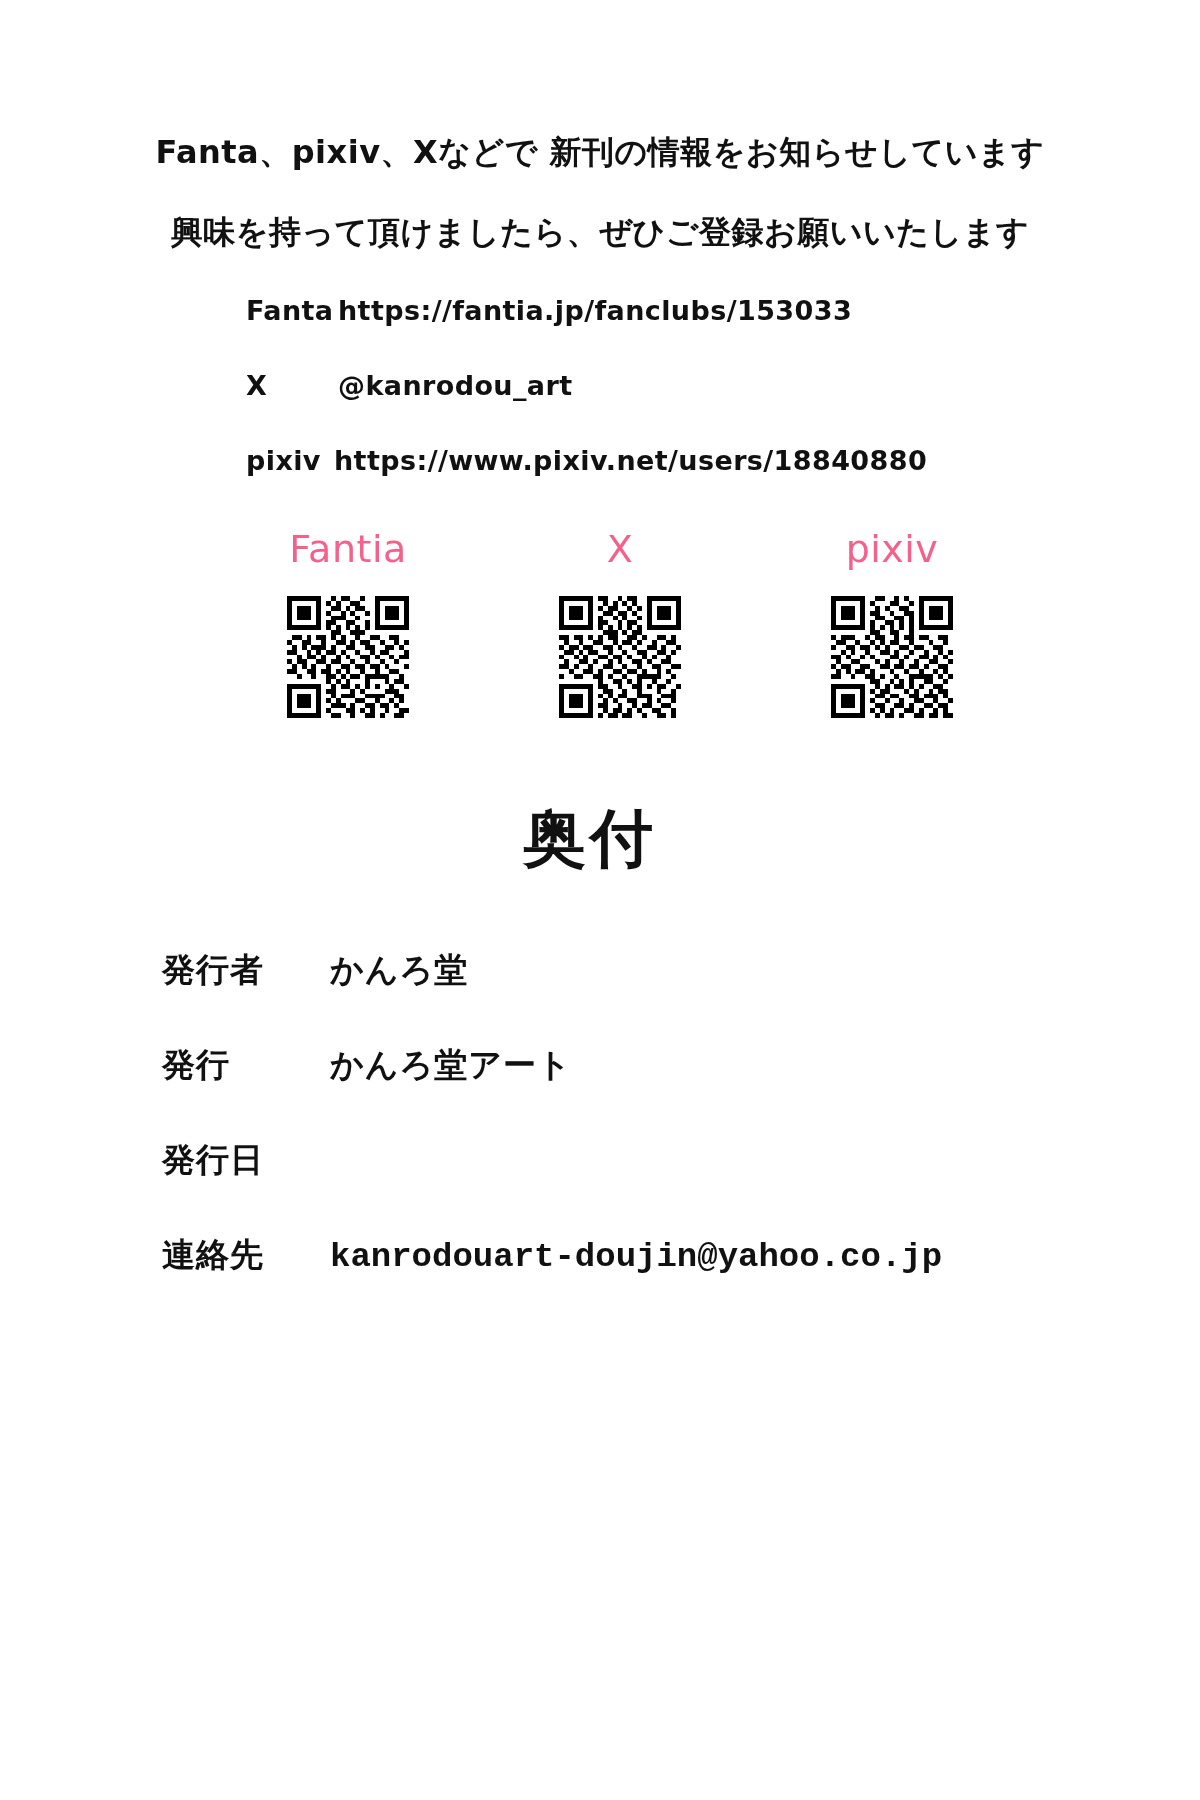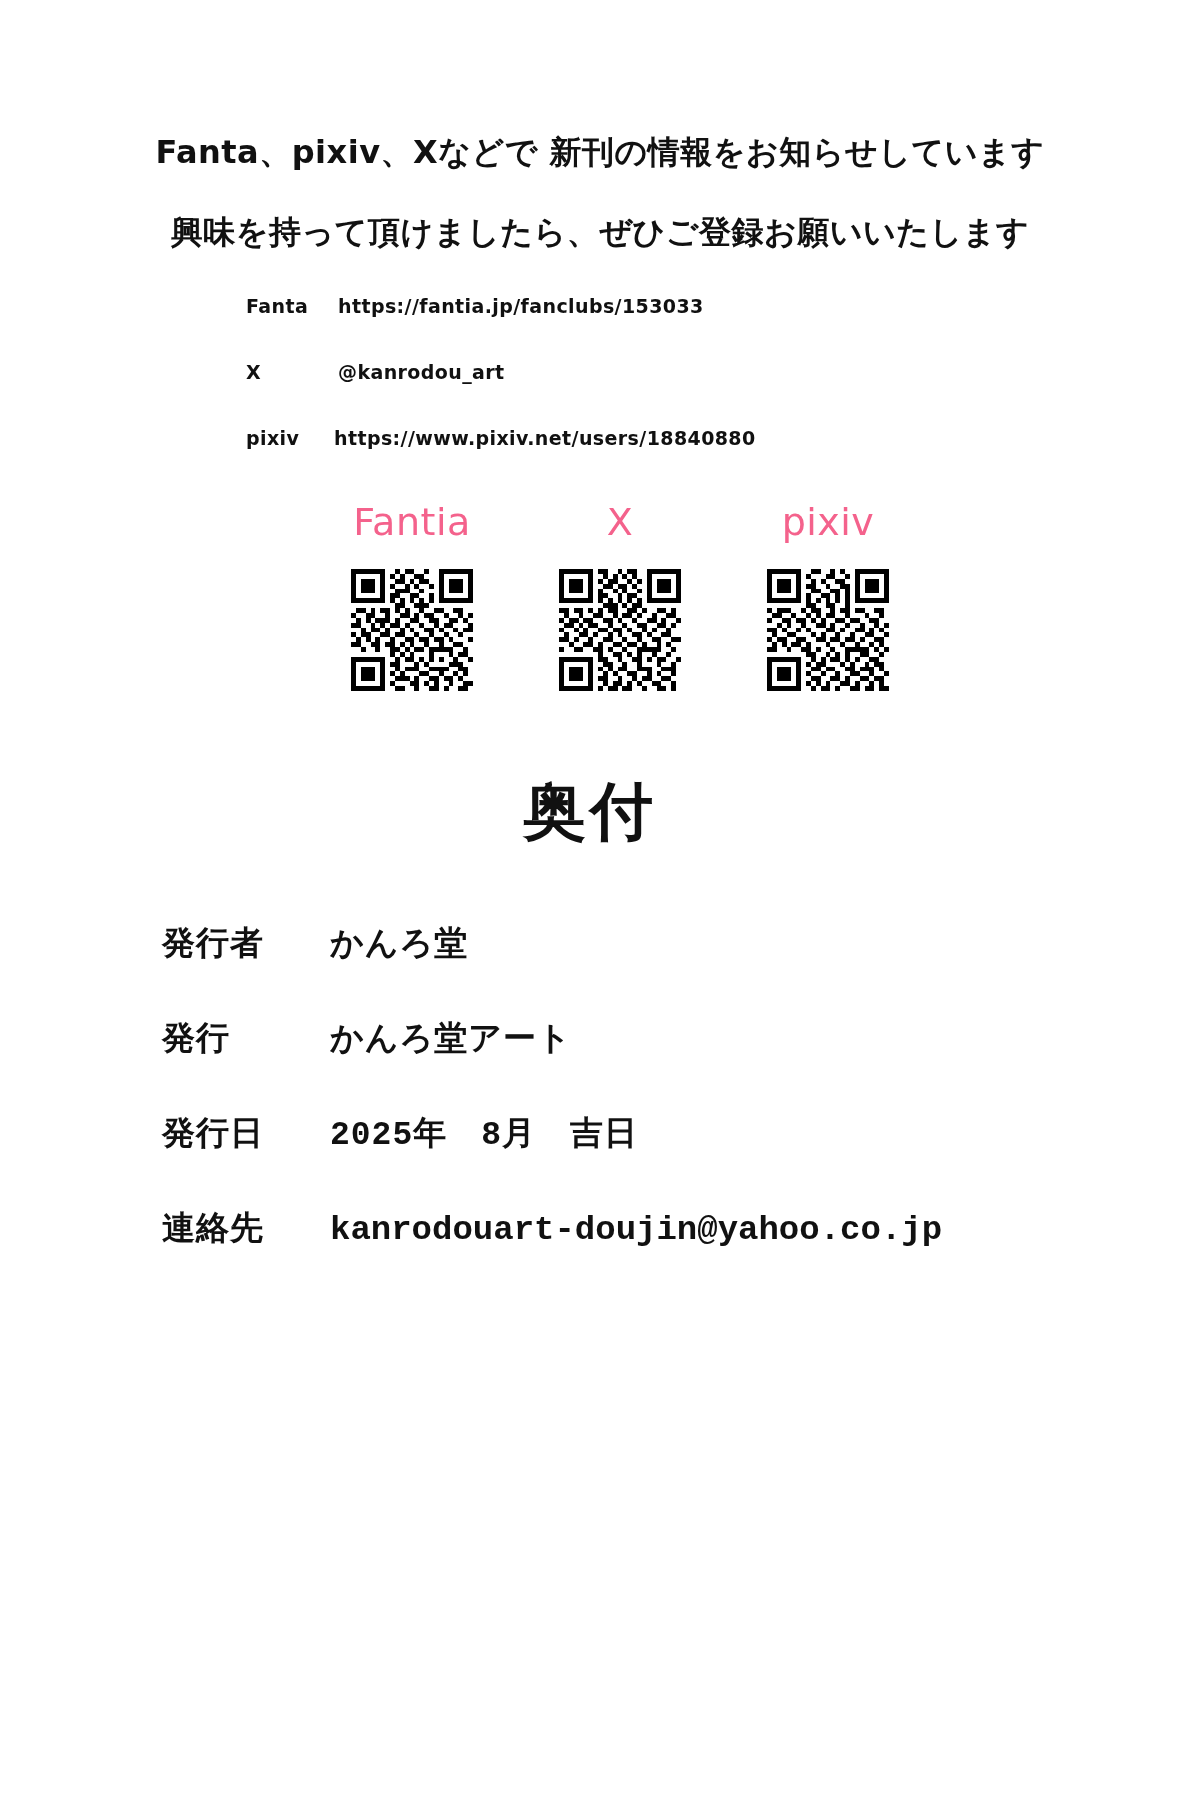--- a/index.html
+++ b/index.html
@@ -38,40 +38,40 @@
 
   
   .links {
     margin-top: 10px;
     padding-left: 176px;
   }
   .link-row {
     display: flex;
     align-items: center;
     margin-bottom: 44px;
-    font-size: 19px;
+    font-size: 27px;
     font-weight: 700;
     letter-spacing: 0.4px;
   }
   .link-label {
     width: 92px;
     flex: 0 0 auto;
   }
   .link-label.narrow { width: 92px; }
   .link-value {
     white-space: nowrap;
   }
   .link-row.pixiv .link-label { width: 88px; }
 
   
   .qr-section {
     margin-top: 54px;
     display: flex;
     justify-content: center;
-    gap: 48px;
+    gap: 112px;
     padding-left: 40px;
   }
   .qr-item {
     width: 160px;
     display: flex;
     flex-direction: column;
     align-items: center;
   }
   .qr-title {
     color: #f4628c;
@@ -773,21 +773,20 @@
     <div class="colophon-row">
       <span class="colophon-key">発行者</span>
       <span class="colophon-val">かんろ堂</span>
     </div>
     <div class="colophon-row">
       <span class="colophon-key">発行</span>
       <span class="colophon-val">かんろ堂アート</span>
     </div>
     <div class="colophon-row">
       <span class="colophon-key">発行日</span>
-      <span class="colophon-val">2025年　8月　吉日</span>
     </div>
     <div class="colophon-row contact">
       <span class="colophon-key">連絡先</span>
       <span class="colophon-val">kanrodouart-doujin@yahoo.co.jp</span>
     </div>
   </div>
 
 
 </div>
 

